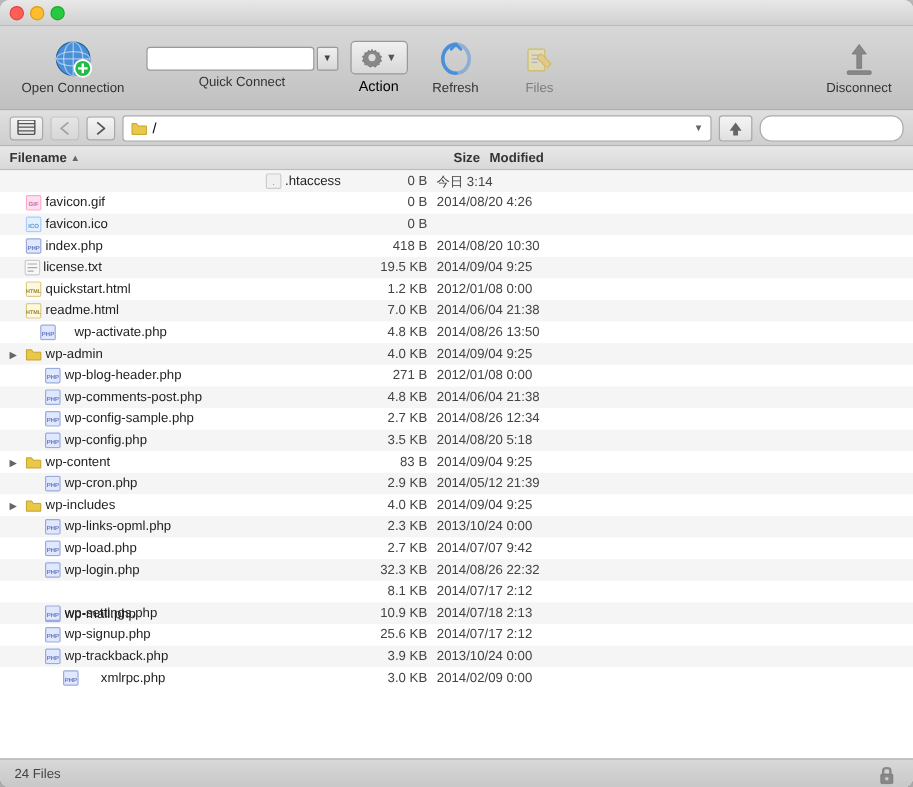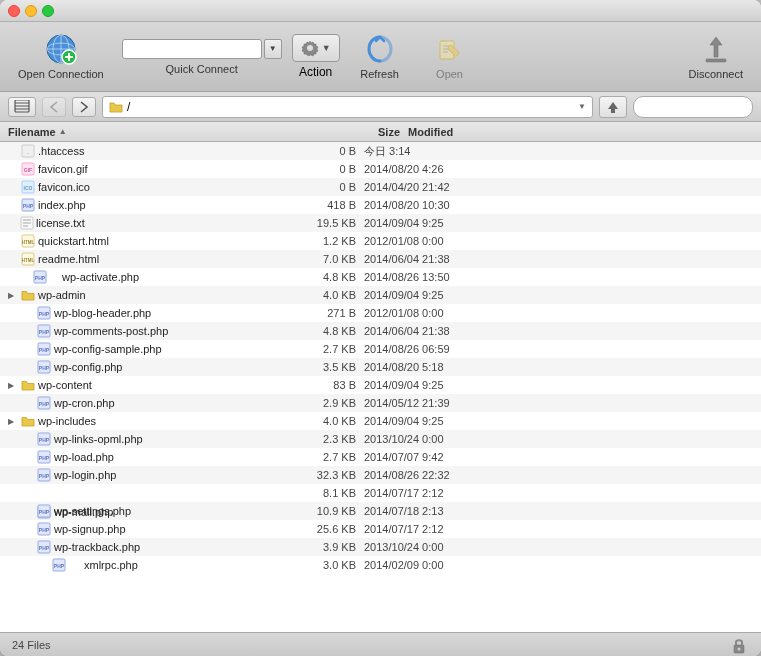--- a/index.html
+++ b/index.html
@@ -357,21 +357,21 @@
         <svg width="28" height="28" viewBox="0 0 28 28">
           <rect x="4" y="6" width="14" height="18" rx="1" fill="#f5e6a0" stroke="#ccaa00" stroke-width="1"></rect>
           <line x1="7" y1="11" x2="15" y2="11" stroke="#999" stroke-width="1"></line>
           <line x1="7" y1="14" x2="15" y2="14" stroke="#999" stroke-width="1"></line>
           <line x1="7" y1="17" x2="12" y2="17" stroke="#999" stroke-width="1"></line>
 
           <rect x="15" y="10" width="5" height="12" rx="1" fill="#f5c842" stroke="#c8a000" stroke-width="0.8" transform="rotate(-45 17 16)"></rect>
           <polygon points="19,20 21,22 17,22" fill="#f5c842"></polygon>
         </svg>
       </div>
-      <span class="btn-label">Open</span>
+      <span class="btn-label">Files</span>
     </div>
 
     <div style="flex:1;"></div>
 
     <div class="toolbar-btn">
       <div class="icon-area">
         <svg width="32" height="32" viewBox="0 0 32 32">
           <polygon points="16,4 22,12 18,12 18,24 14,24 14,12 10,12" fill="#888" stroke="#666" stroke-width="0.5"></polygon>
           <rect x="6" y="26" width="20" height="3" rx="1" fill="#888" stroke="#666" stroke-width="0.5"></rect>
         </svg>
@@ -422,21 +422,21 @@
     <div class="col-header size">
       <span>Size</span>
     </div>
     <div class="col-header modified">
       <span>Modified</span>
     </div>
   </div>
 
   <div class="file-list" id="file-list">
   <div class="file-row">
-    <div class="file-name" style="padding-left:4px; display:flex; align-items:center; gap:3px;">
+    <div class="file-name" style="padding-left:4px; display:flex; align-items:center; gap:3px;justify-content:flex-end;">
       <span style="width:10px;"></span>
       <span>
             <svg width="14" height="14" viewBox="0 0 14 14">
               <rect x="1" y="1" width="12" height="12" rx="1" fill="#f0f0f0" stroke="#ccc" stroke-width="1"></rect>
               <text x="7" y="10" text-anchor="middle" font-size="7" fill="#888">.</text>
             </svg>
           </span>
       <span style="font-size:11px;color:#222;">.htaccess</span>
     </div>
     <div class="file-size" style="width:80px;text-align:right;padding-right:8px;font-size:11px;color:#444;">0 B</div>
@@ -461,21 +461,20 @@
       <span style="width:10px;"></span>
       <span>
             <svg width="14" height="14" viewBox="0 0 14 14">
               <rect x="1" y="1" width="12" height="12" rx="1" fill="#e0f0ff" stroke="#aaccff" stroke-width="1"></rect>
               <text x="7" y="10" text-anchor="middle" font-size="5" fill="#6699cc" font-weight="bold">ICO</text>
             </svg>
           </span>
       <span style="font-size:11px;color:#222;">favicon.ico</span>
     </div>
     <div class="file-size" style="width:80px;text-align:right;padding-right:8px;font-size:11px;color:#444;">0 B</div>
-    <div class="file-modified" style="flex:1;font-size:11px;color:#444;">2014/04/20 21:42</div>
   </div>
       <div class="file-row">
     <div class="file-name" style="padding-left:4px; display:flex; align-items:center; gap:3px;">
       <span style="width:10px;"></span>
       <span>
             <svg width="14" height="14" viewBox="0 0 14 14">
               <rect x="1" y="1" width="12" height="12" rx="1" fill="#e0e8ff" stroke="#99aadd" stroke-width="1"></rect>
               <text x="7" y="10" text-anchor="middle" font-size="5" fill="#6677bb" font-weight="bold">PHP</text>
             </svg>
           </span>
@@ -588,21 +587,21 @@
       <span style="width:10px;"></span>
       <span>
             <svg width="14" height="14" viewBox="0 0 14 14">
               <rect x="1" y="1" width="12" height="12" rx="1" fill="#e0e8ff" stroke="#99aadd" stroke-width="1"></rect>
               <text x="7" y="10" text-anchor="middle" font-size="5" fill="#6677bb" font-weight="bold">PHP</text>
             </svg>
           </span>
       <span style="font-size:11px;color:#222;">wp-config-sample.php</span>
     </div>
     <div class="file-size" style="width:80px;text-align:right;padding-right:8px;font-size:11px;color:#444;">2.7 KB</div>
-    <div class="file-modified" style="flex:1;font-size:11px;color:#444;">2014/08/26 06:59</div>
+    <div class="file-modified" style="flex:1;font-size:11px;color:#444;">2014/08/26 12:34</div>
   </div>
       <div class="file-row">
     <div class="file-name" style="padding-left:20px; display:flex; align-items:center; gap:3px;">
       <span style="width:10px;"></span>
       <span>
             <svg width="14" height="14" viewBox="0 0 14 14">
               <rect x="1" y="1" width="12" height="12" rx="1" fill="#e0e8ff" stroke="#99aadd" stroke-width="1"></rect>
               <text x="7" y="10" text-anchor="middle" font-size="5" fill="#6677bb" font-weight="bold">PHP</text>
             </svg>
           </span>

